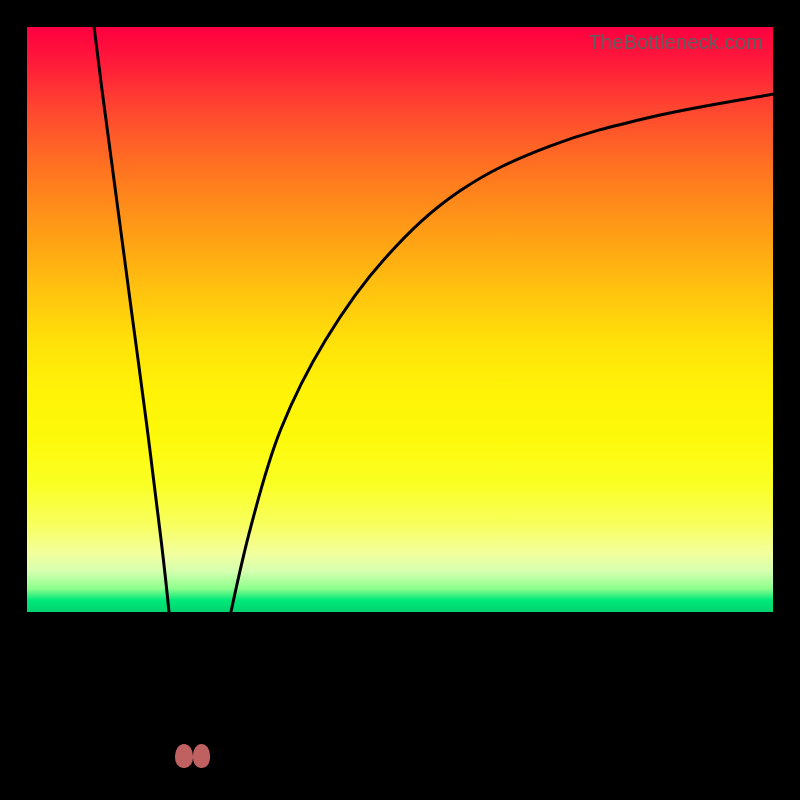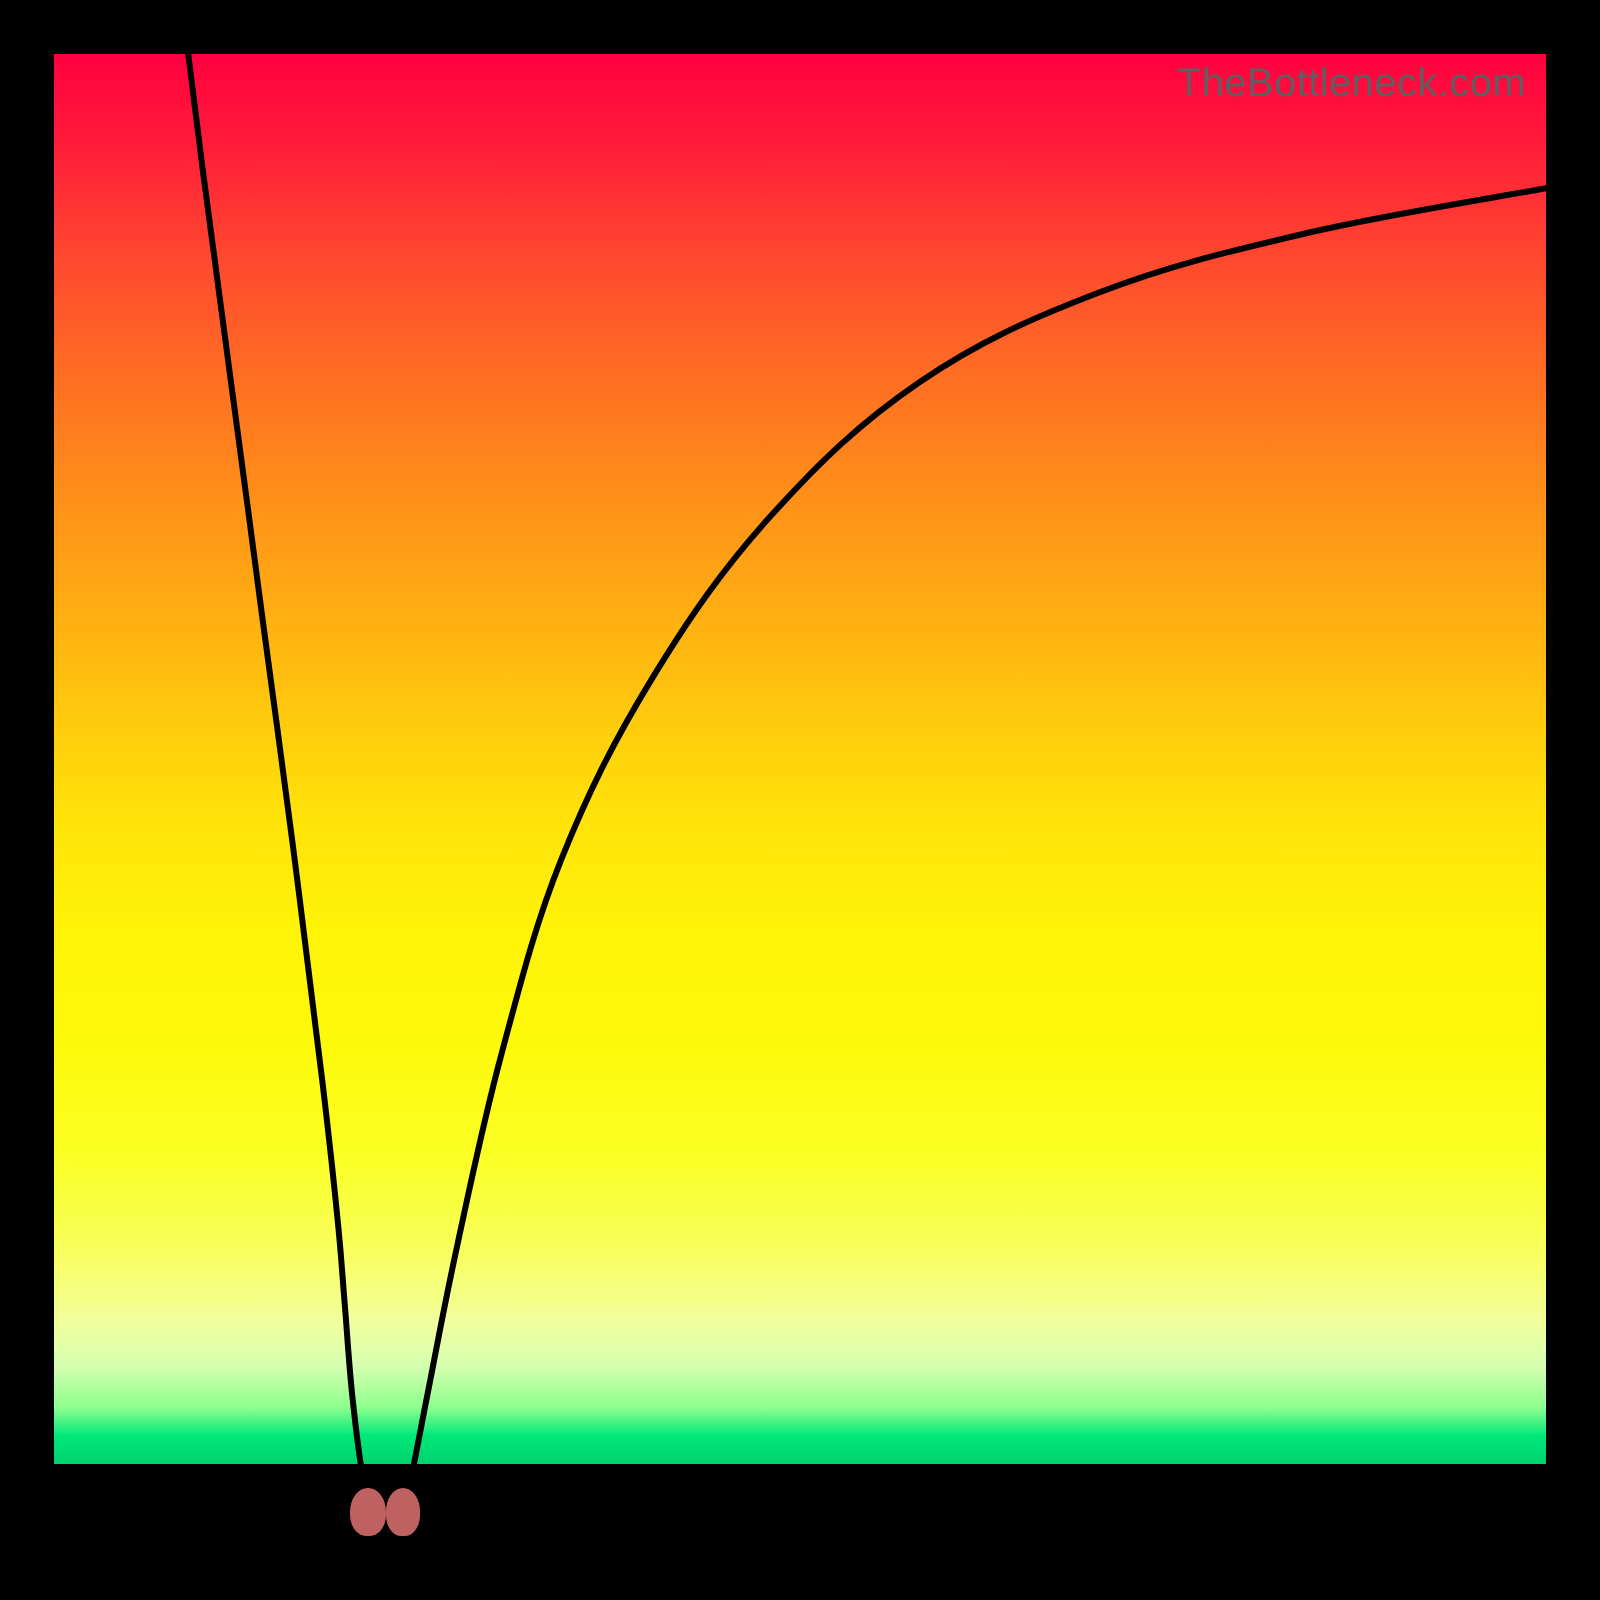--- a/index.html
+++ b/index.html
@@ -14,21 +14,21 @@
     width: 800px;
     height: 800px;
     background: #000;
     position: relative;
   }
   .plot {
     position: absolute;
     left: 27px;
     top: 27px;
     width: 746px;
-    height: 705px;
+    height: 585px;
     background: linear-gradient(
       to bottom,
       #ff0040 0%,
       #ff1a3a 6%,
       #ff4630 14%,
       #ff6a24 22%,
       #ff8a1a 30%,
       #ffa813 38%,
       #ffc60e 46%,
       #ffe209 54%,

